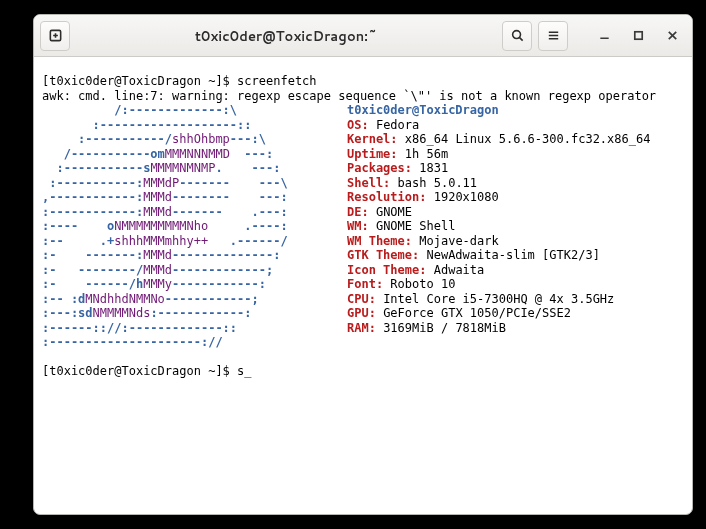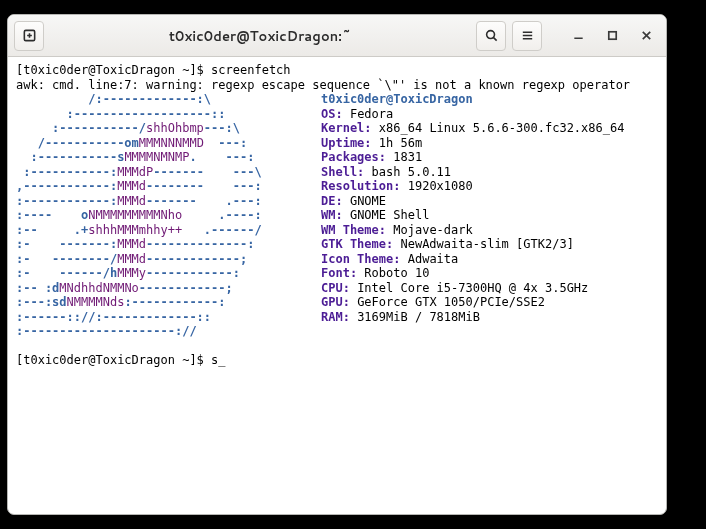--- a/index.html
+++ b/index.html
@@ -6,21 +6,21 @@
   body {
     background: #000;
     width: 706px;
     height: 529px;
     font-family: "DejaVu Sans Mono", "Liberation Mono", monospace;
     font-size: 12px;
     overflow: hidden;
   }
   .window {
     position: absolute;
-    left: 7px; top: 14px;
+    left: 33px; top: 14px;
     width: 660px; height: 501px;
     background: #fff;
     border: 1px solid #b6b6b3;
     border-radius: 7px;
     display: flex;
     flex-direction: column;
     box-shadow: 0 3px 12px rgba(0,0,0,0.4);
     overflow: hidden;
   }
   .titlebar {
@@ -59,26 +59,27 @@
 
   .term {
     flex: 1;
     padding: 6px 8px 8px 8px;
     font-family: "DejaVu Sans Mono", "Liberation Mono", monospace;
     font-size: 12px;
     line-height: 14.5px;
     color: #000;
     white-space: pre;
     overflow: hidden;
+    margin-top: 11px;
   }
   .accent { color: #3765a3; font-weight: 700; }
   .dim { color: #701a75; }
   .infoline { display: flex; }
   .logo-col { display: inline-block; width: 305px; }
-  .label { color: #4c1d95; font-weight: 700; }
+  .label { color: #b91c1c; font-weight: 700; }
 </style>
 </head>
 <body>
 
 <div class="window">
 
   <div class="titlebar">
     <div class="tb-btn">
       <svg viewBox="0 0 16 16">
         <rect x="2.5" y="2.5" width="11" height="11" rx="1.5"></rect>

